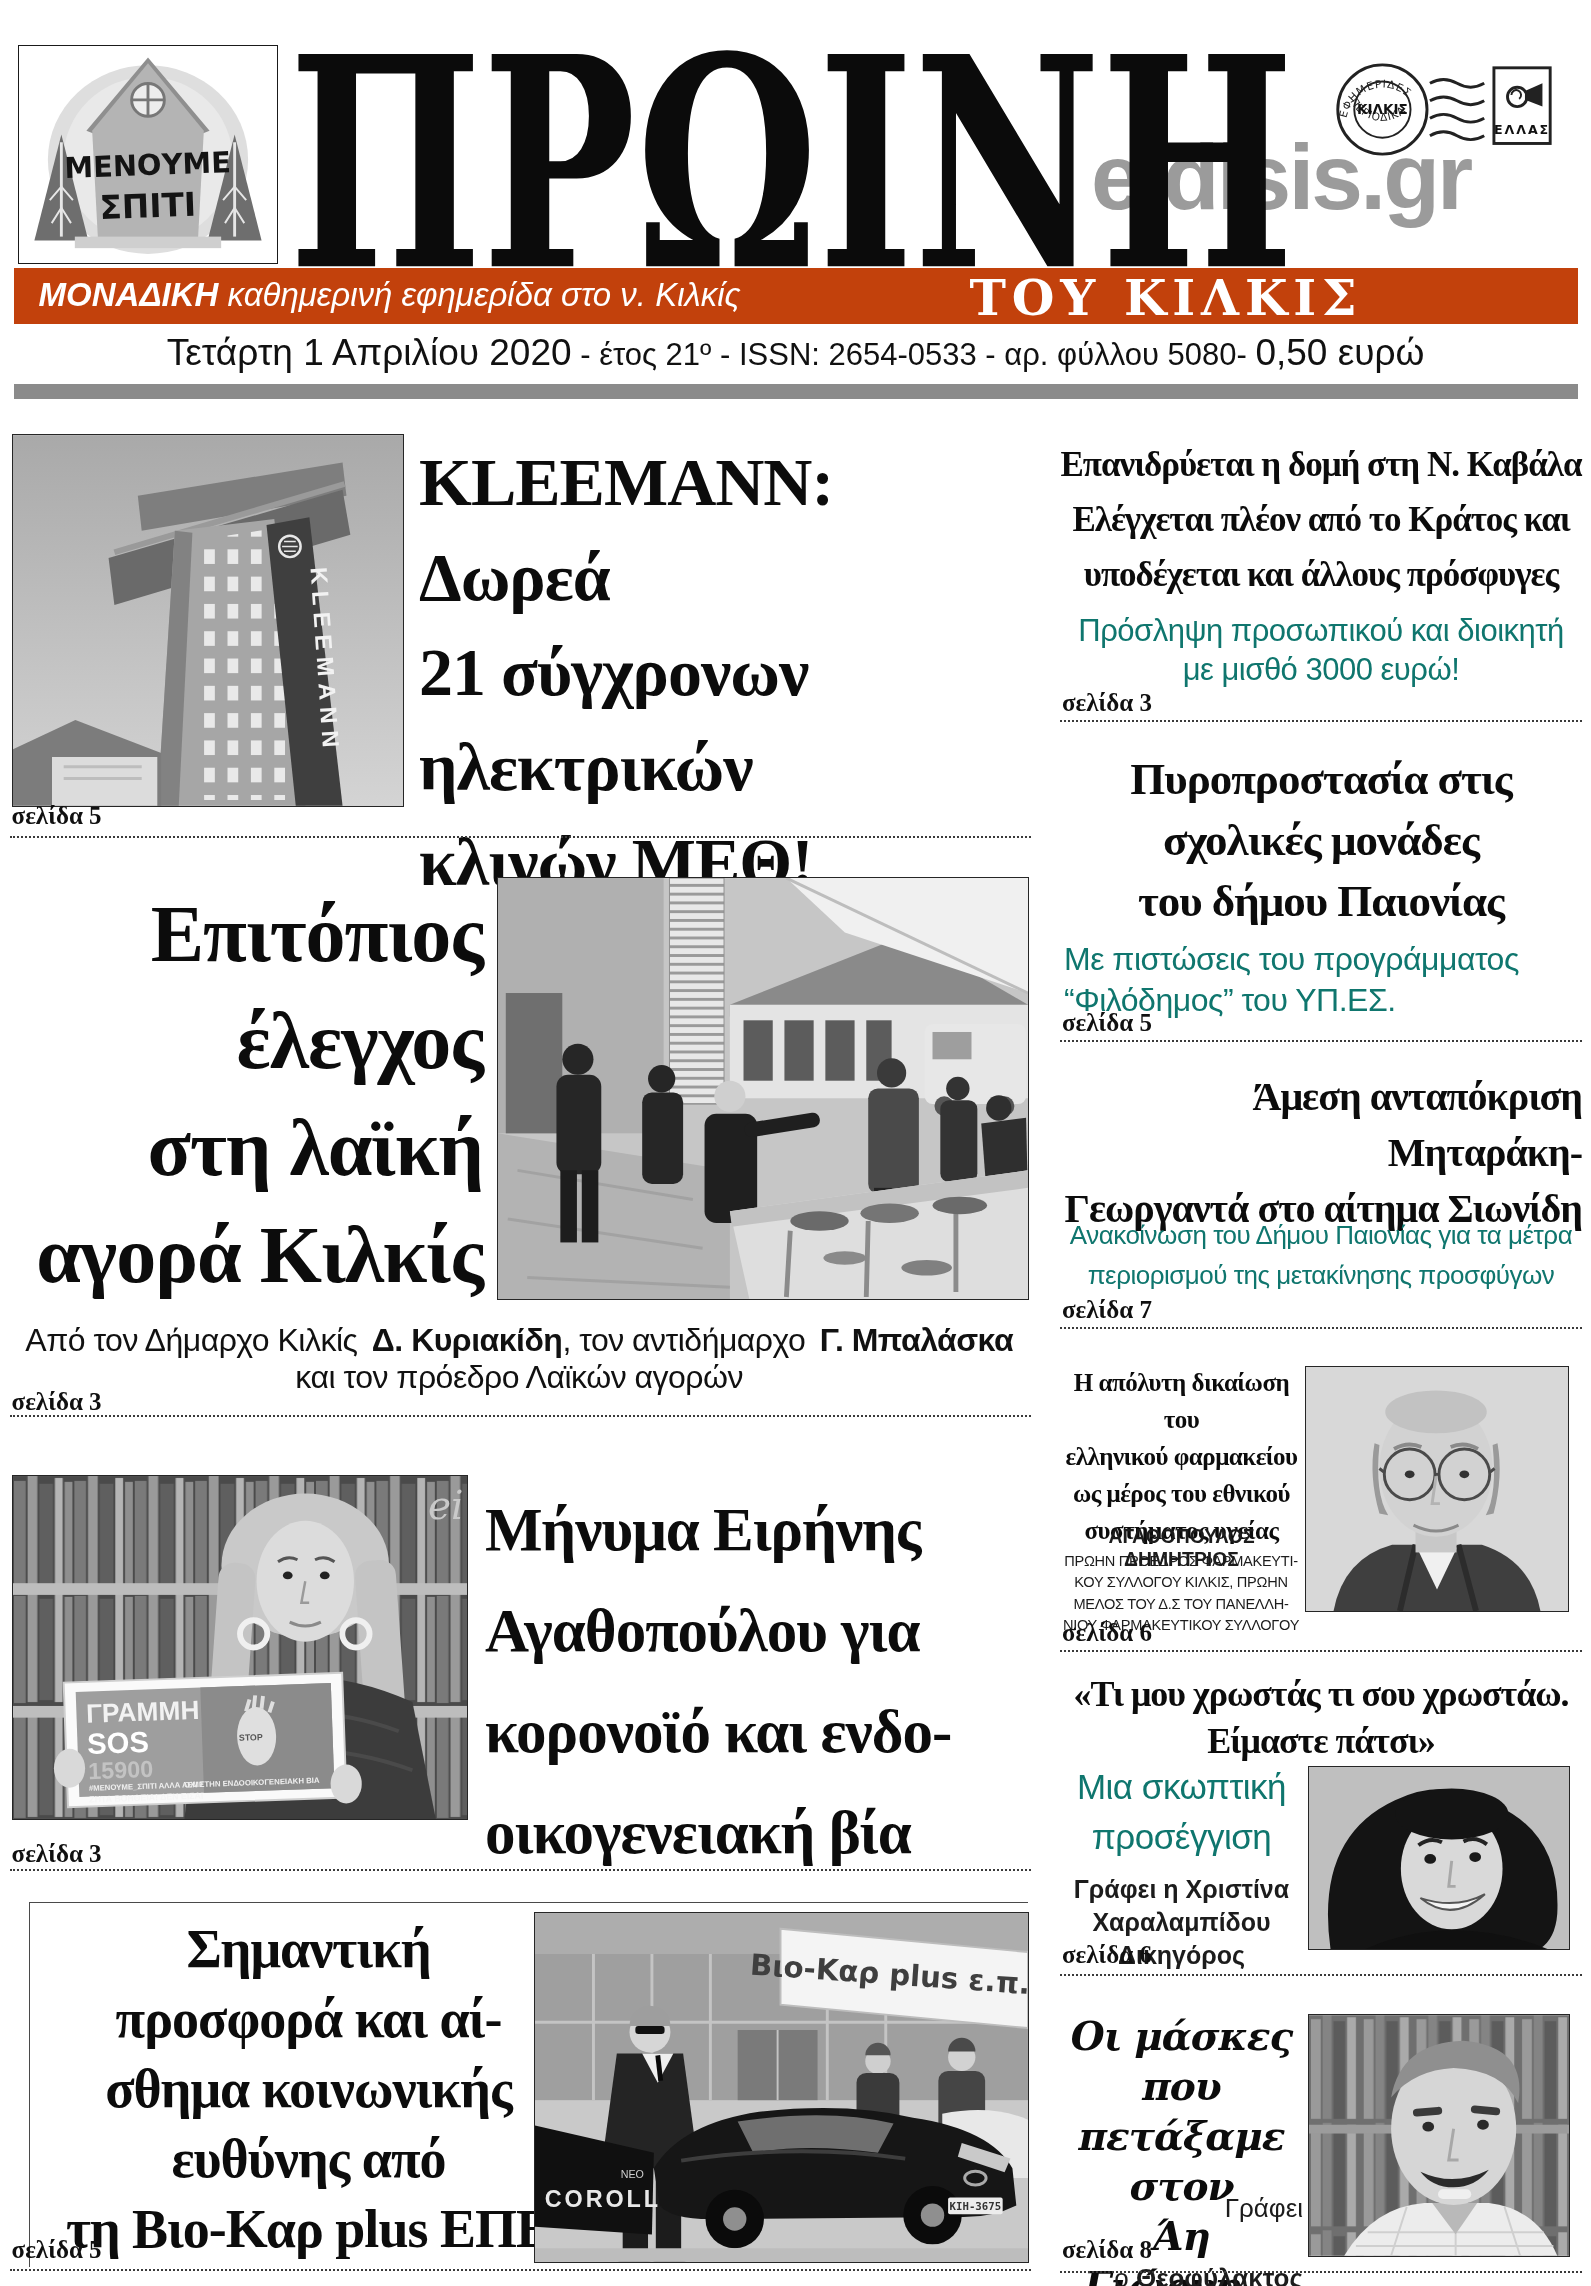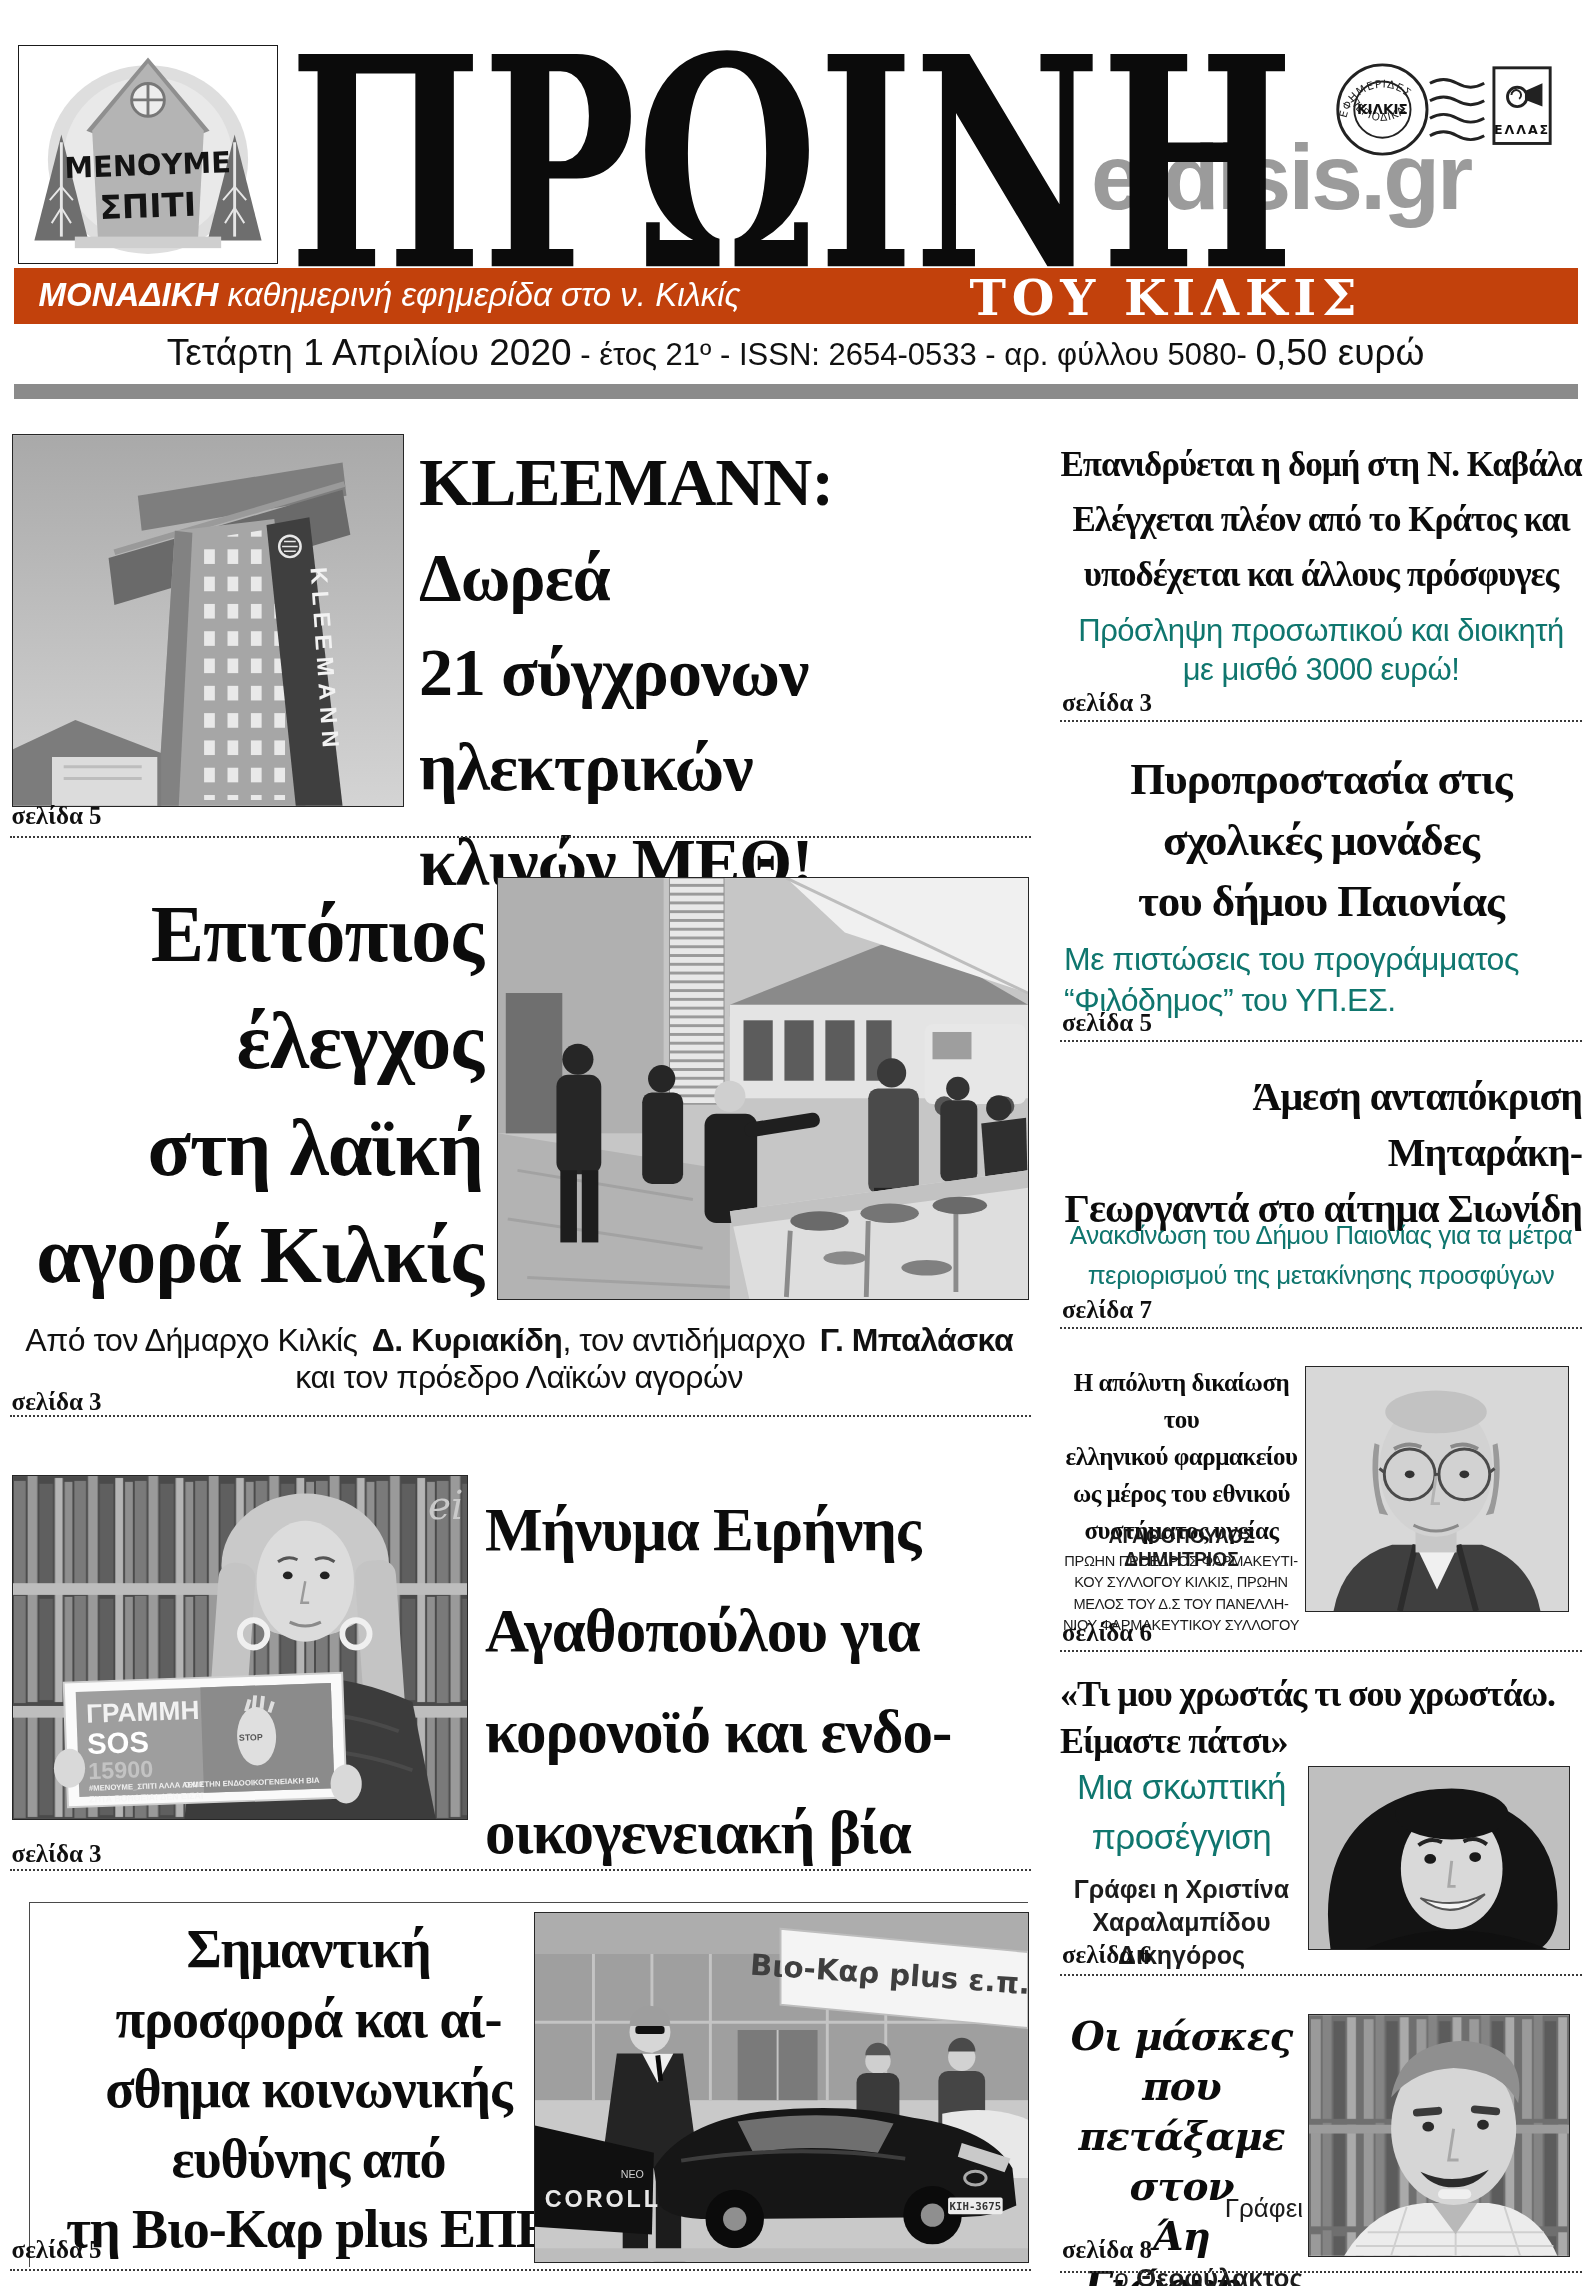--- a/index.html
+++ b/index.html
@@ -398,21 +398,21 @@
           <ellipse cx="162" cy="110" rx="5" ry="4" fill="#333"></ellipse>
         <path d="M90,84 q14,-8 28,-2 M148,82 q14,-6 28,2" stroke="#8a8a8a" stroke-width="4" fill="none"></path>
         <path d="M133,112 l-4,28 h8" stroke="#b3b3b3" stroke-width="3" fill="none"></path>
         <path d="M110,162 q23,12 46,0" stroke="#8a8a8a" stroke-width="3" fill="none"></path>
       </g>
     </svg>
   </div>
   <div class="pg" style="left:1062px;top:1619px;">σελίδα 6</div>
   <div class="dot" style="left:1060px;top:1650px;width:522px;"></div>
 
-  <div class="hl" style="left:1060px;top:1671px;width:522px;font-size:36px;line-height:47px;">«Τι μου χρωστάς τι σου χρωστάω.
+  <div class="hl" style="left:1060px;top:1671px;width:522px;font-size:36px;line-height:47px;text-align:center;">«Τι μου χρωστάς τι σου χρωστάω.
 Είμαστε πάτσι»</div>
   <div class="sub" style="left:1060px;top:1762px;width:243px;font-size:35px;line-height:50px;text-align:center;">Μια σκωπτική
 προσέγγιση</div>
   <div class="auth w700" style="left:1060px;top:1873px;width:243px;font-size:25px;line-height:33px;white-space:pre-line;">Γράφει η Χριστίνα
 Χαραλαμπίδου
 Δικηγόρος</div>
   <div class="photo" style="left:1308px;top:1766px;width:262px;height:184px;">
     <svg viewBox="0 0 266 186">
       <rect width="266" height="186" fill="#bfbfbf"></rect>
       <g>

